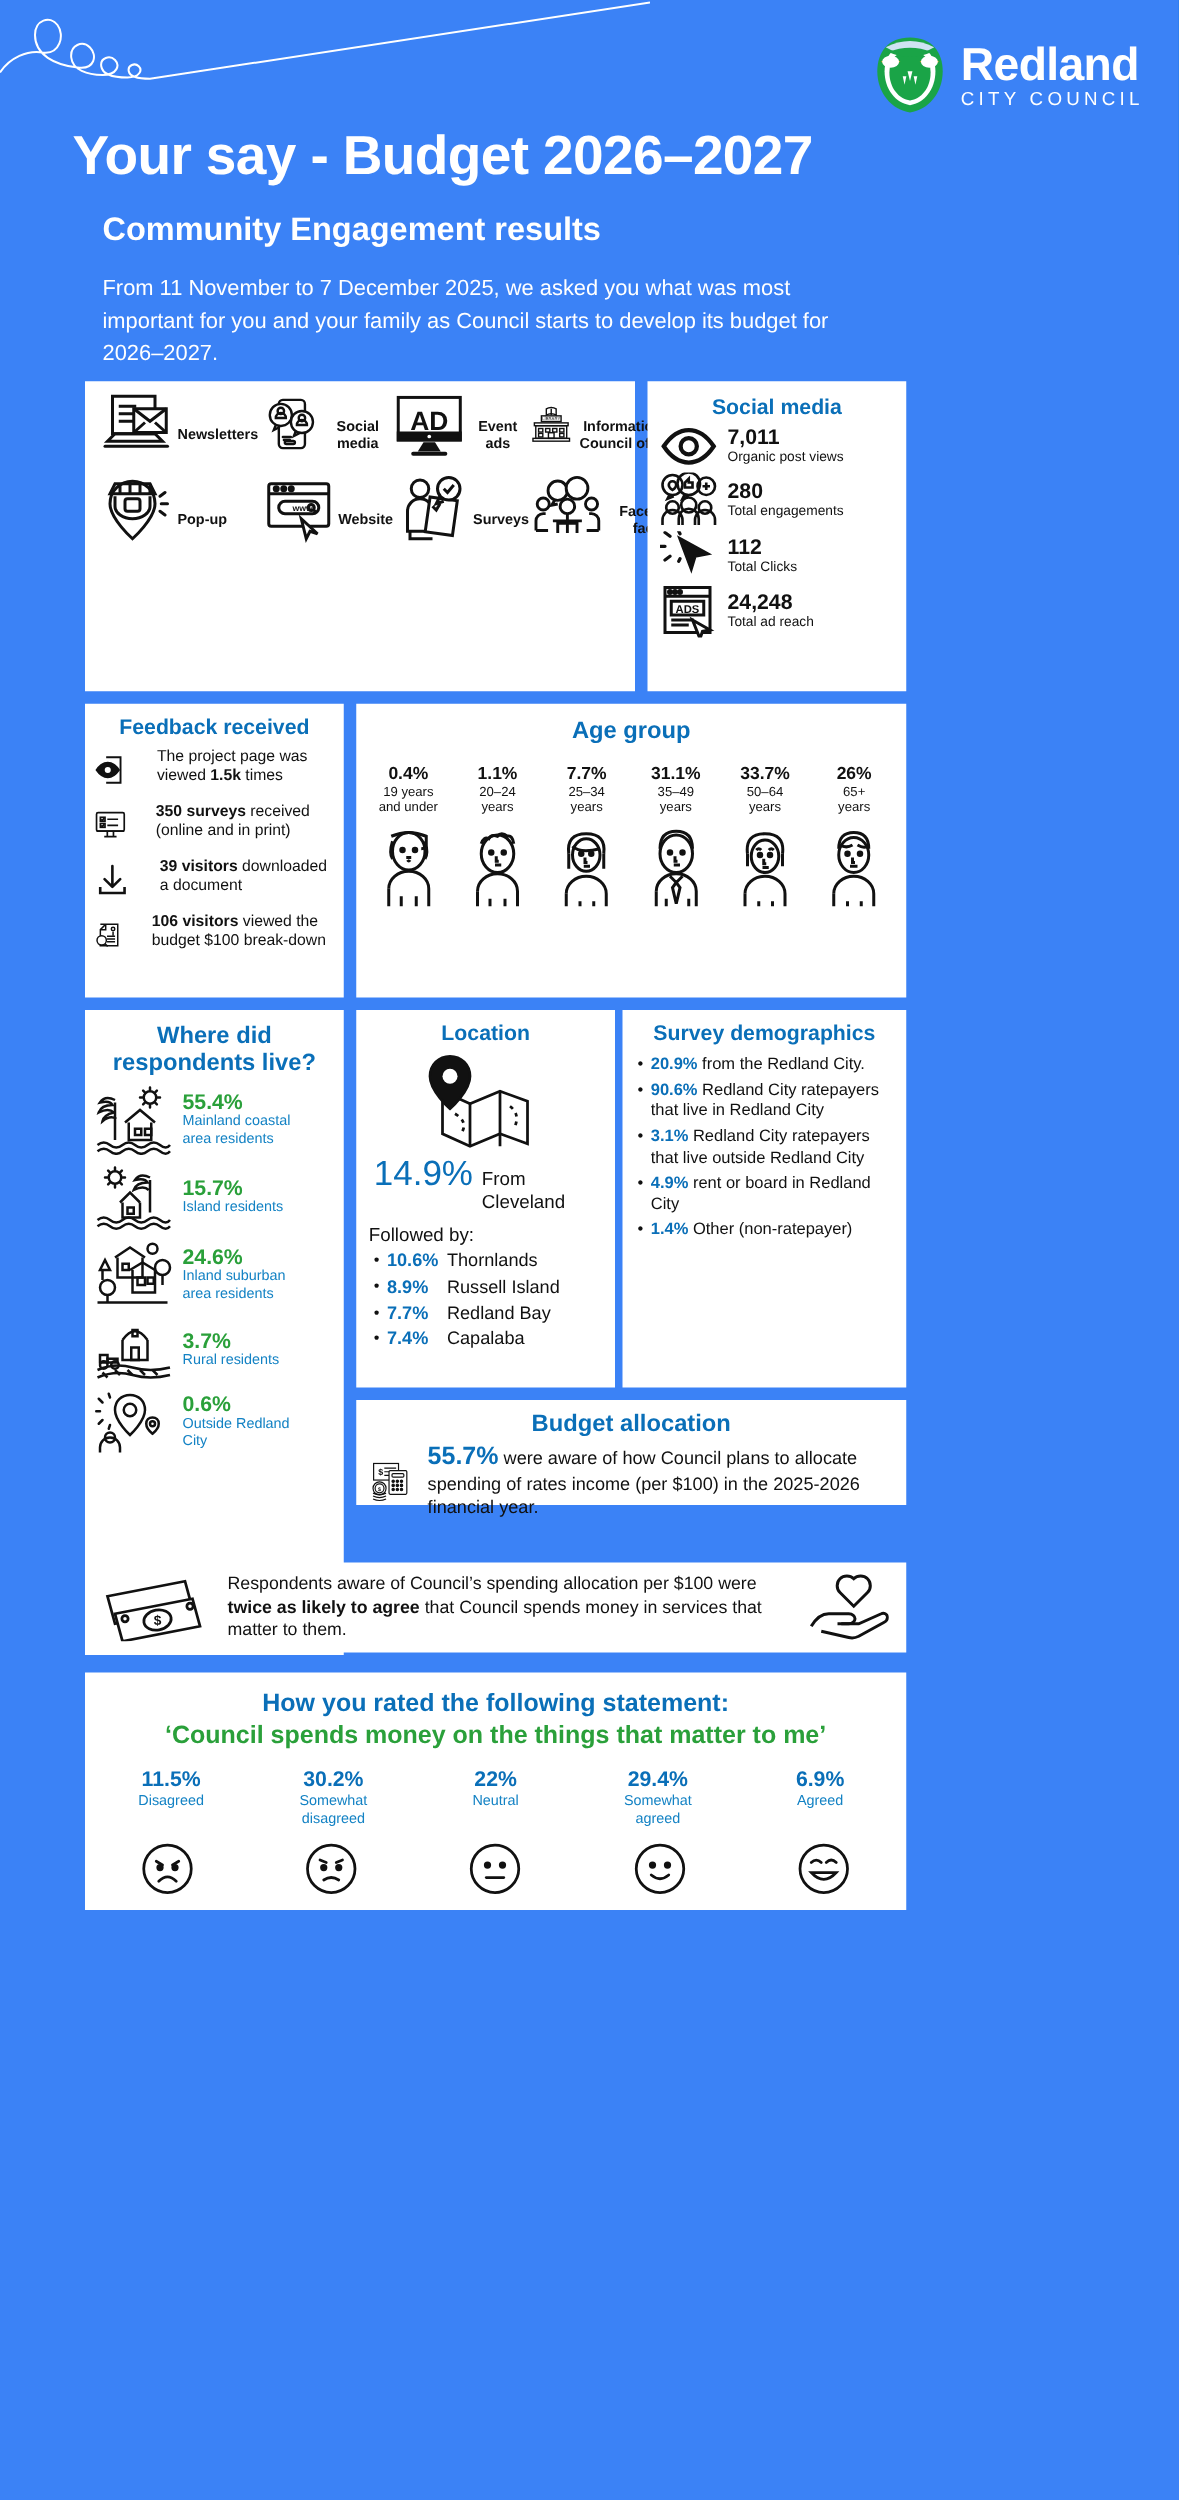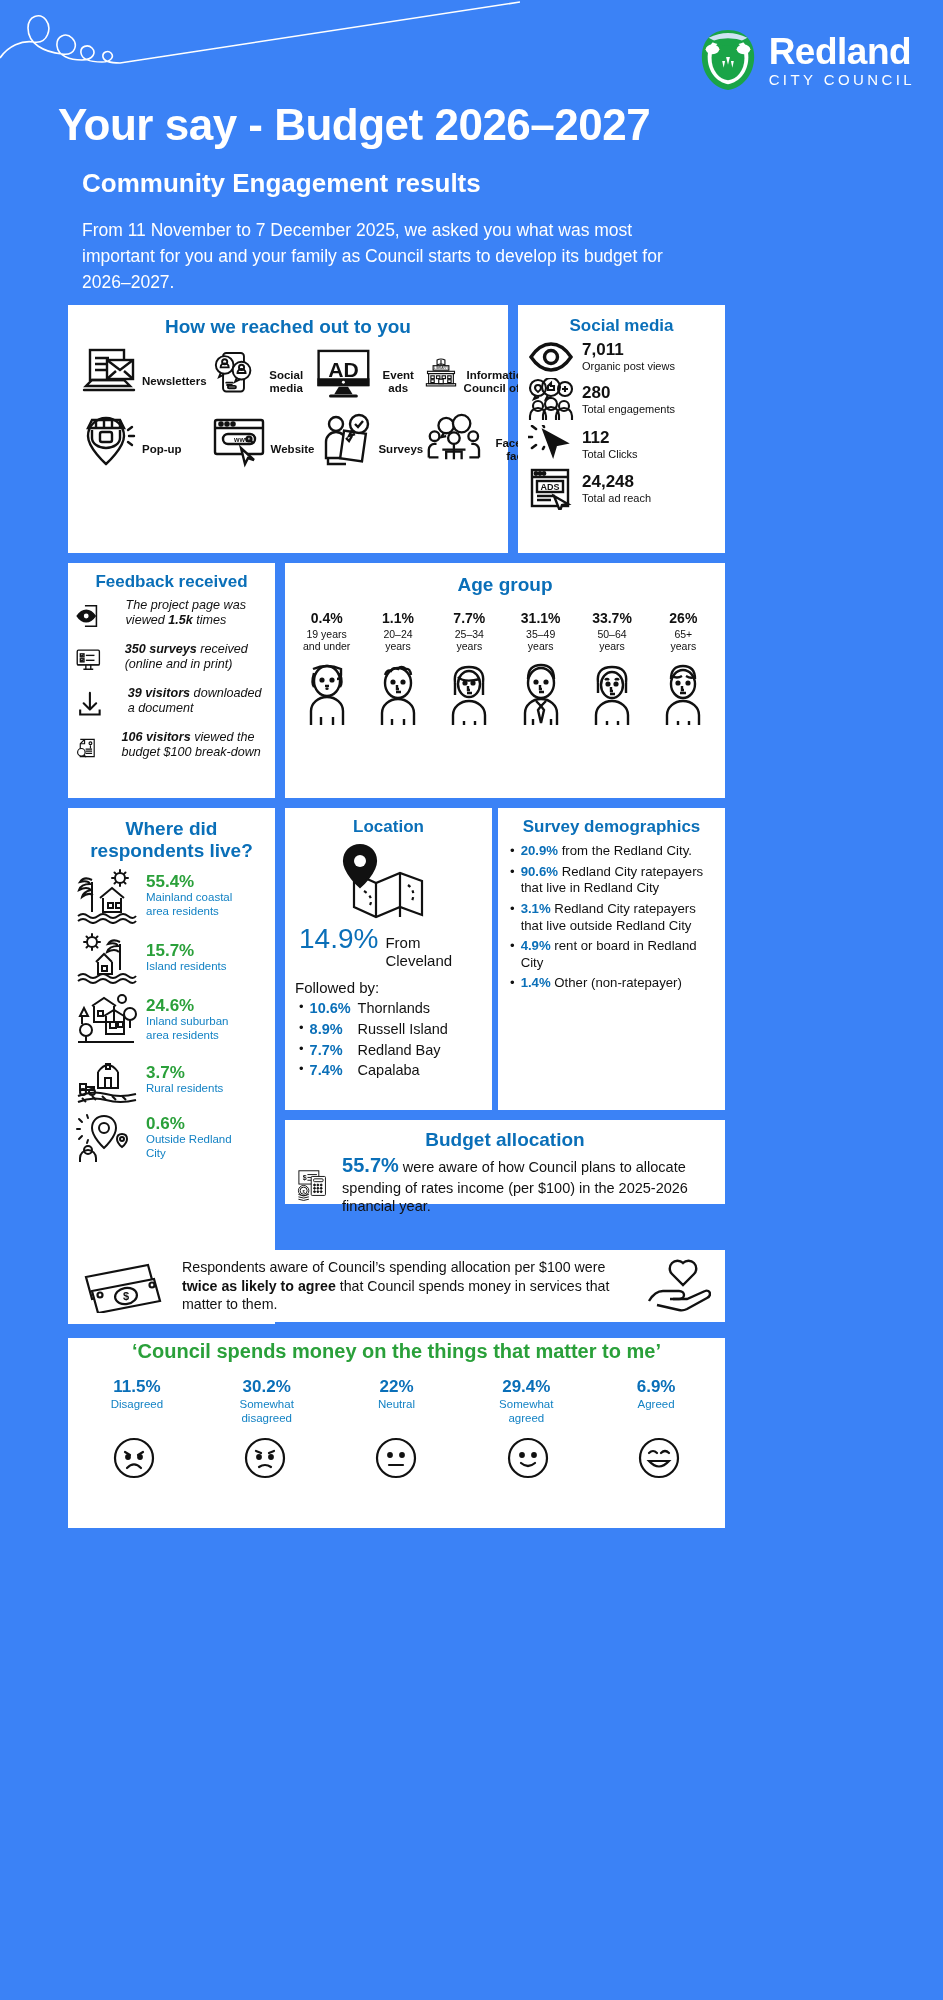--- a/index.html
+++ b/index.html
@@ -52,21 +52,21 @@
   
   #social { left: 518px; top: 305px; width: 207px; height: 248px; }
   #social .card-title { font-size: 17px; padding-top: 11px; }
   .soc-row { display: flex; align-items: center; gap: 8px; padding: 3px 0 0 10px; }
   .soc-txt .num { font-size: 17px; font-weight: bold; color: #111; line-height: 1.1; }
   .soc-txt .lbl { font-size: 11px; color: #111; line-height: 1.15; }
 
   
   #feedback { left: 68px; top: 563px; width: 207px; height: 235px; }
   #feedback .card-title { font-size: 17px; padding-top: 9px; }
-  .fb-row { display: flex; align-items: flex-start; gap: 24px; padding: 4px 6px 0 8px; font-style: italic; }
+  .fb-row { display: flex; align-items: flex-start; gap: 24px; padding: 4px 6px 0 8px; }
   .fb-txt { font-size: 12.6px; color: #111; line-height: 1.2; padding-top: 2px; }
   .fb-txt b { font-weight: bold; }
 
   
   #agegroup { left: 285px; top: 563px; width: 440px; height: 235px; }
   #agegroup .card-title { font-size: 19px; padding-top: 11px; }
   .age-cols { display: grid; grid-template-columns: repeat(6, 1fr); padding: 14px 6px 0 6px; }
   .age-col { text-align: center; }
   .age-pct { font-size: 14px; font-weight: bold; color: #111; }
   .age-lbl { font-size: 10.5px; color: #111; line-height: 1.18; margin-top: 2px; }
@@ -151,21 +151,20 @@
         <div class="logo-sub">CITY COUNCIL</div>
       </div>
     </div>
 
     <div class="h-title">Your say - Budget 2026–2027</div>
     <div class="h-sub">Community Engagement results</div>
     <div class="h-intro">From 11 November to 7 December 2025, we asked you what was most important for you and your family as Council starts to develop its budget for 2026–2027.</div>
   </div>
 
   <div class="card" id="reach">
-    <div class="card-title">How we reached out to you</div>
     <div class="icon-grid">
 
       <div class="icon-cell">
         <svg width="64" height="58" viewBox="0 0 64 58" fill="none" stroke="#111" stroke-width="2.4">
           <rect x="12" y="6" width="34" height="30"></rect>
           <path d="M17 14h14M17 20h14M17 26h14"></path>
           <rect x="29" y="16" width="26" height="19" fill="#fff"></rect>
           <path d="M29 16l13 10 13-10M29 35l9-8M55 35l-9-8"></path>
           <path d="M8 42h44l-6-6H14z" fill="none"></path>
           <path d="M6 46h50" stroke-linecap="round"></path>
@@ -697,20 +696,21 @@
     </svg>
     <div class="twice-text"><span>Respondents aware of Council’s spending allocation per $100 were </span><b>twice as likely to agree</b><span> that Council spends money in services that matter to them.</span></div>
     <svg width="64" height="54" viewBox="0 0 64 54" fill="none" stroke="#111" stroke-width="2.4">
       <path d="M36 4c-3-3-8-3-11 0-3 3-3 8 0 11l11 11 11-11c3-3 3-8 0-11-3-3-8-3-11 0z"></path>
       <path d="M2 42q6-10 14-10h16c3 0 5 2 5 4s-2 4-5 4h-9"></path>
       <path d="M26 40h14l18-8c2-1 5 0 5 3 0 2-1 3-3 4L40 50q-4 2-8 1L10 46"></path>
     </svg>
   </div>
 
   <div class="card" id="rating">
+    <div class="rate-t1">How you rated the following statement:</div>
     <div class="rate-t2">‘Council spends money on the things that matter to me’</div>
     <div class="rate-cols">
       <div class="rate-col">
         <div class="rate-pct">11.5%</div>
         <div class="rate-lbl" style="white-space:pre-line">Disagreed</div>
       </div>
       <div class="rate-col">
         <div class="rate-pct">30.2%</div>
         <div class="rate-lbl" style="white-space:pre-line">Somewhat
 disagreed</div>

